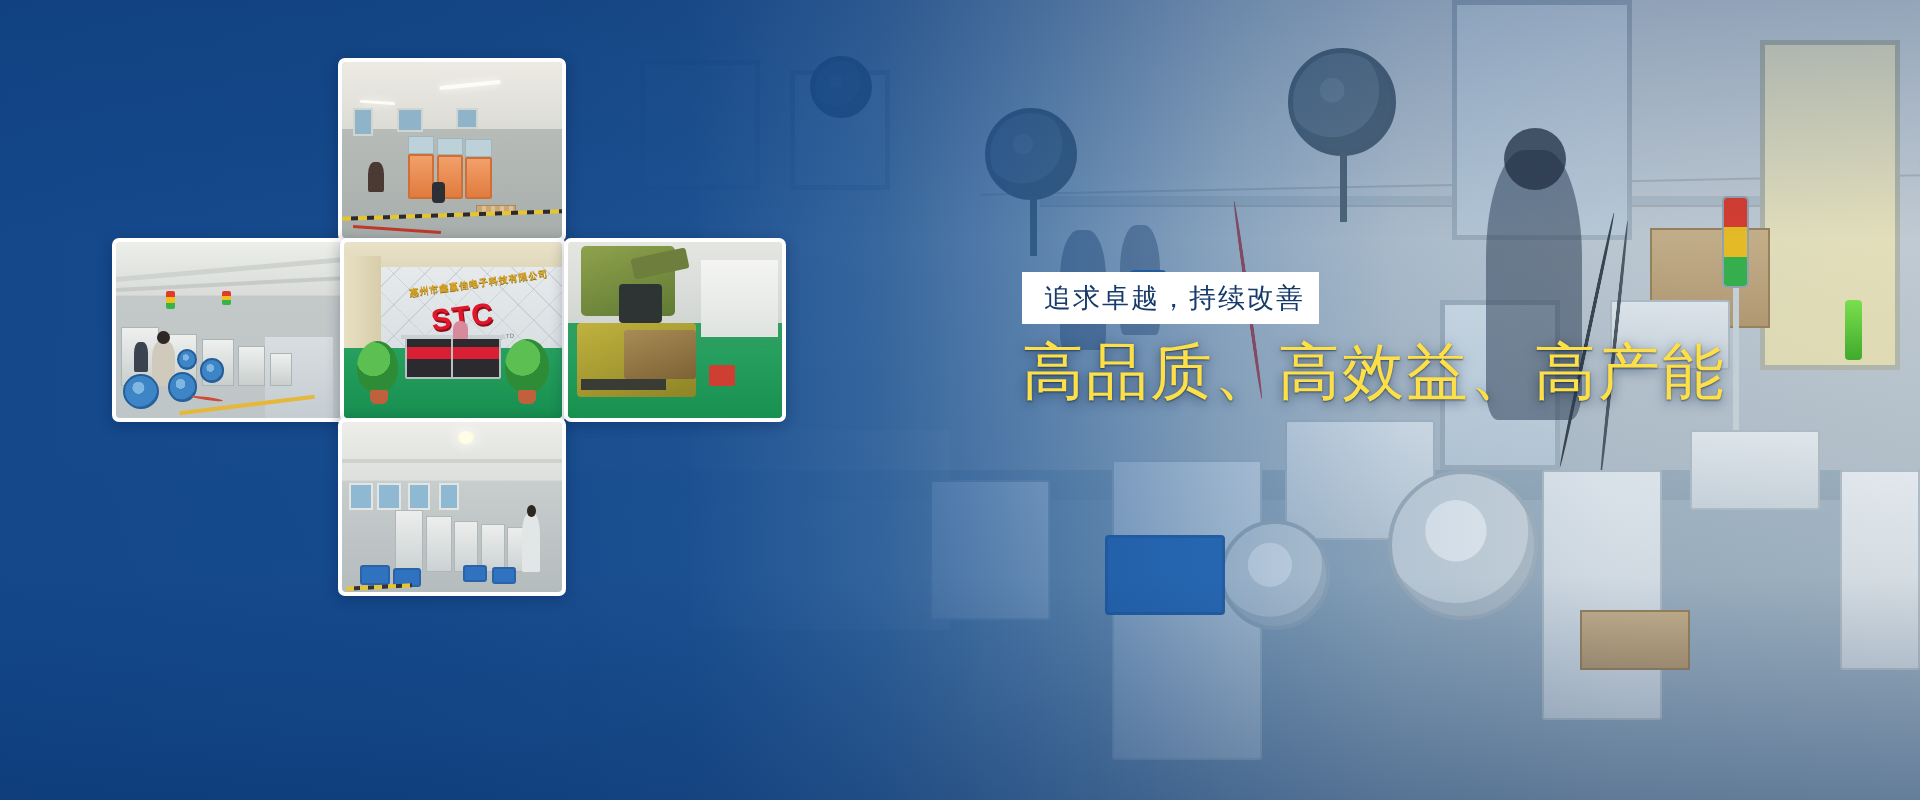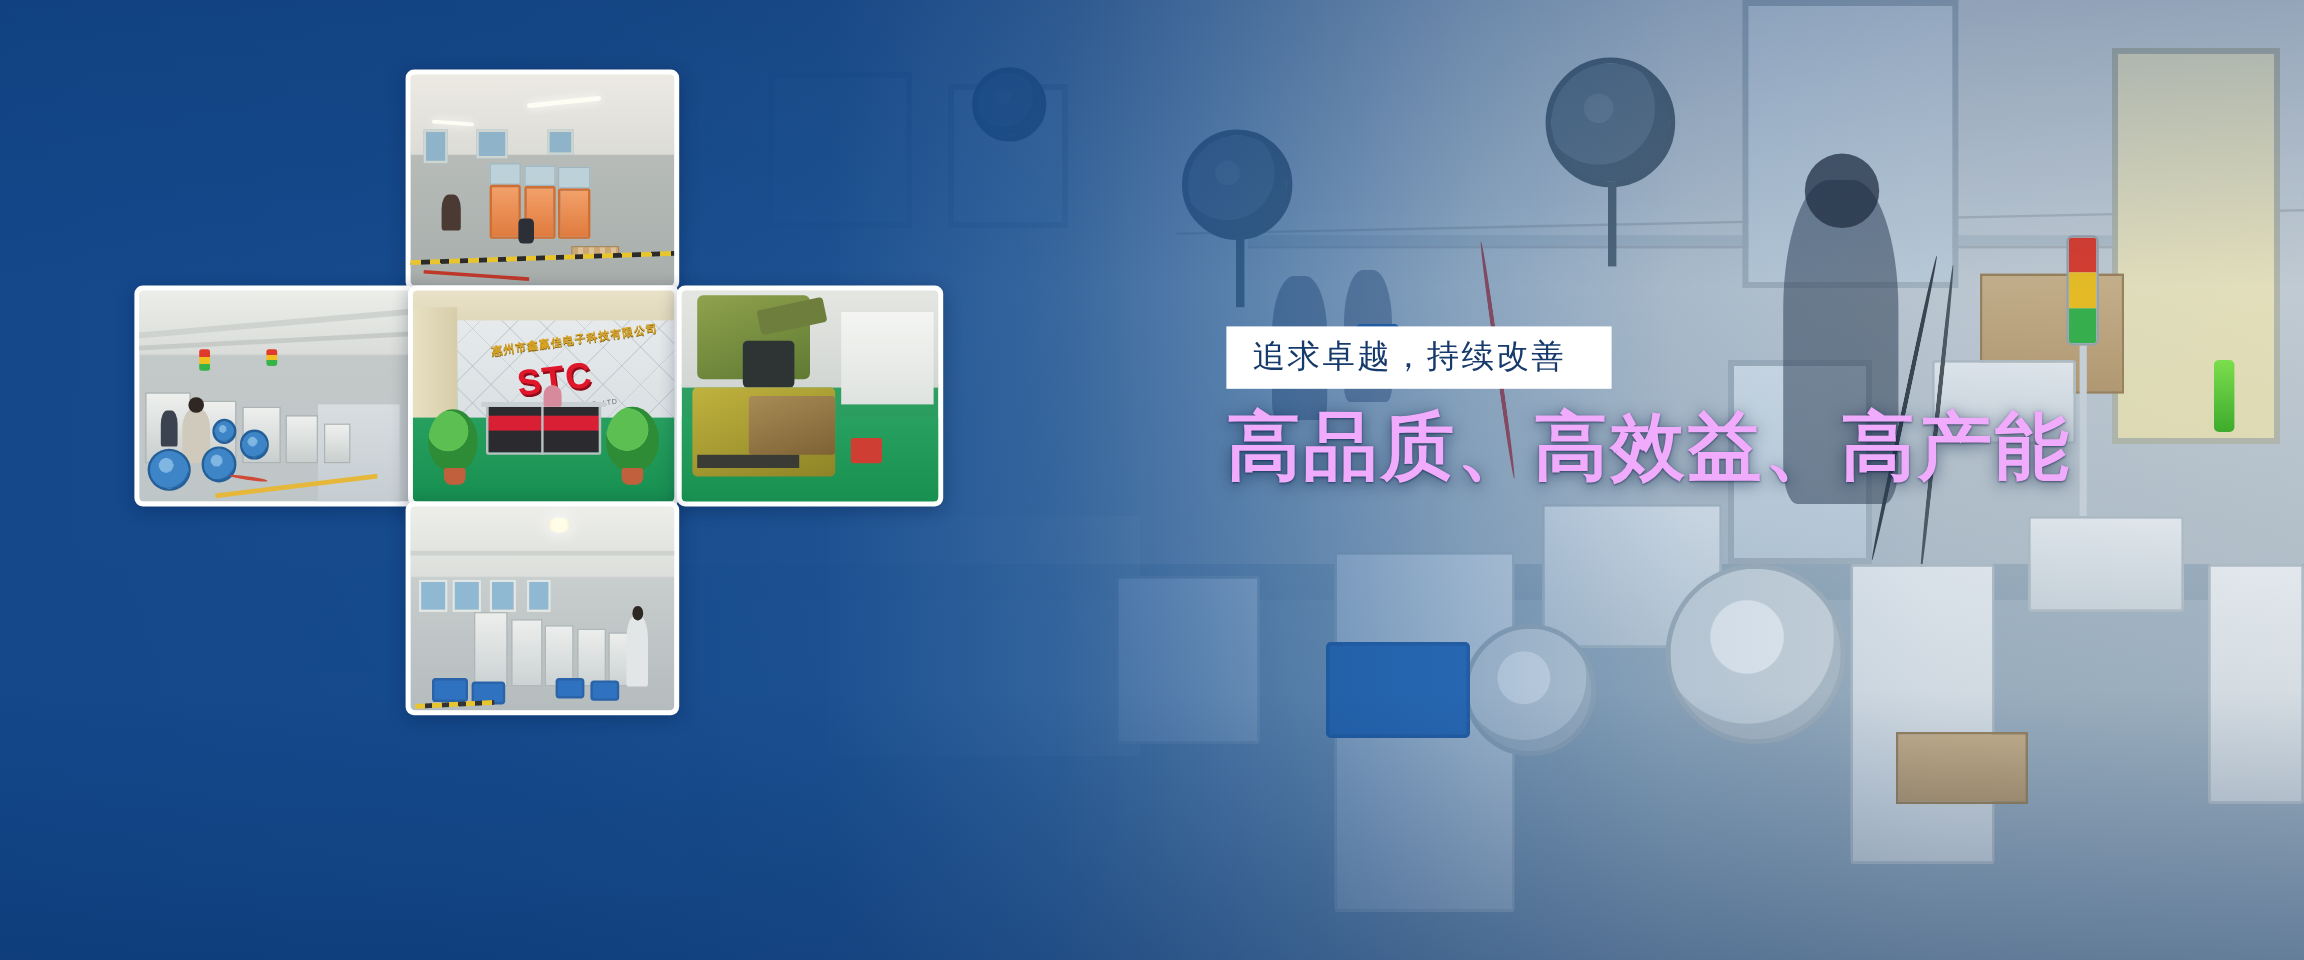--- a/index.html
+++ b/index.html
@@ -283,26 +283,26 @@
                background:#e2e6e7; border-radius:34% 34% 6% 6%;}
   .p-hall .wk .hd{ position:absolute; left:24%; top:-16%; width:52%; height:22%; background:#2d2722; border-radius:50%;}
   .p-hall .ytape{ position:absolute; left:2%; width:30%; bottom:2%; height:4px;
                   background:repeating-linear-gradient(90deg,#e8c52d 0 8px,#333 8px 14px); transform:rotate(-3deg);}
 
   
   .textblock{ position:absolute; left:1022px; top:272px; width:700px; }
   .tagline{
     display:inline-block; background:#ffffff; color:#163a6b;
     font-size:27px; line-height:1; font-weight:400; letter-spacing:2px;
-    padding:12px 38px 13px 22px; white-space:nowrap;
+    padding:12px 14px 13px 22px; white-space:nowrap;
     font-family:"DejaVu Sans","Liberation Sans",sans-serif;
   }
   .headline{
-    margin-top:16px; color:#f0abfc; font-size:62px; line-height:1.02;
-    font-weight:bold; letter-spacing:2px; white-space:nowrap;
+    margin-top:16px; color:#fde047; font-size:62px; line-height:1.02;
+    font-weight:normal; letter-spacing:2px; white-space:nowrap;
     text-shadow:0 3px 12px rgba(5,25,60,.55), 0 1px 2px rgba(5,25,60,.6);
     font-family:"DejaVu Sans","Liberation Sans",sans-serif;
   }
   .subbadge{
     display:inline-block; margin-top:20px; background:#ED0A12; color:#ffffff;
     font-size:27px; line-height:1; font-weight:bold; letter-spacing:2px;
     padding:13px 24px 14px 24px; white-space:nowrap;
     font-family:"DejaVu Sans","Liberation Sans",sans-serif;
   }
 </style>

